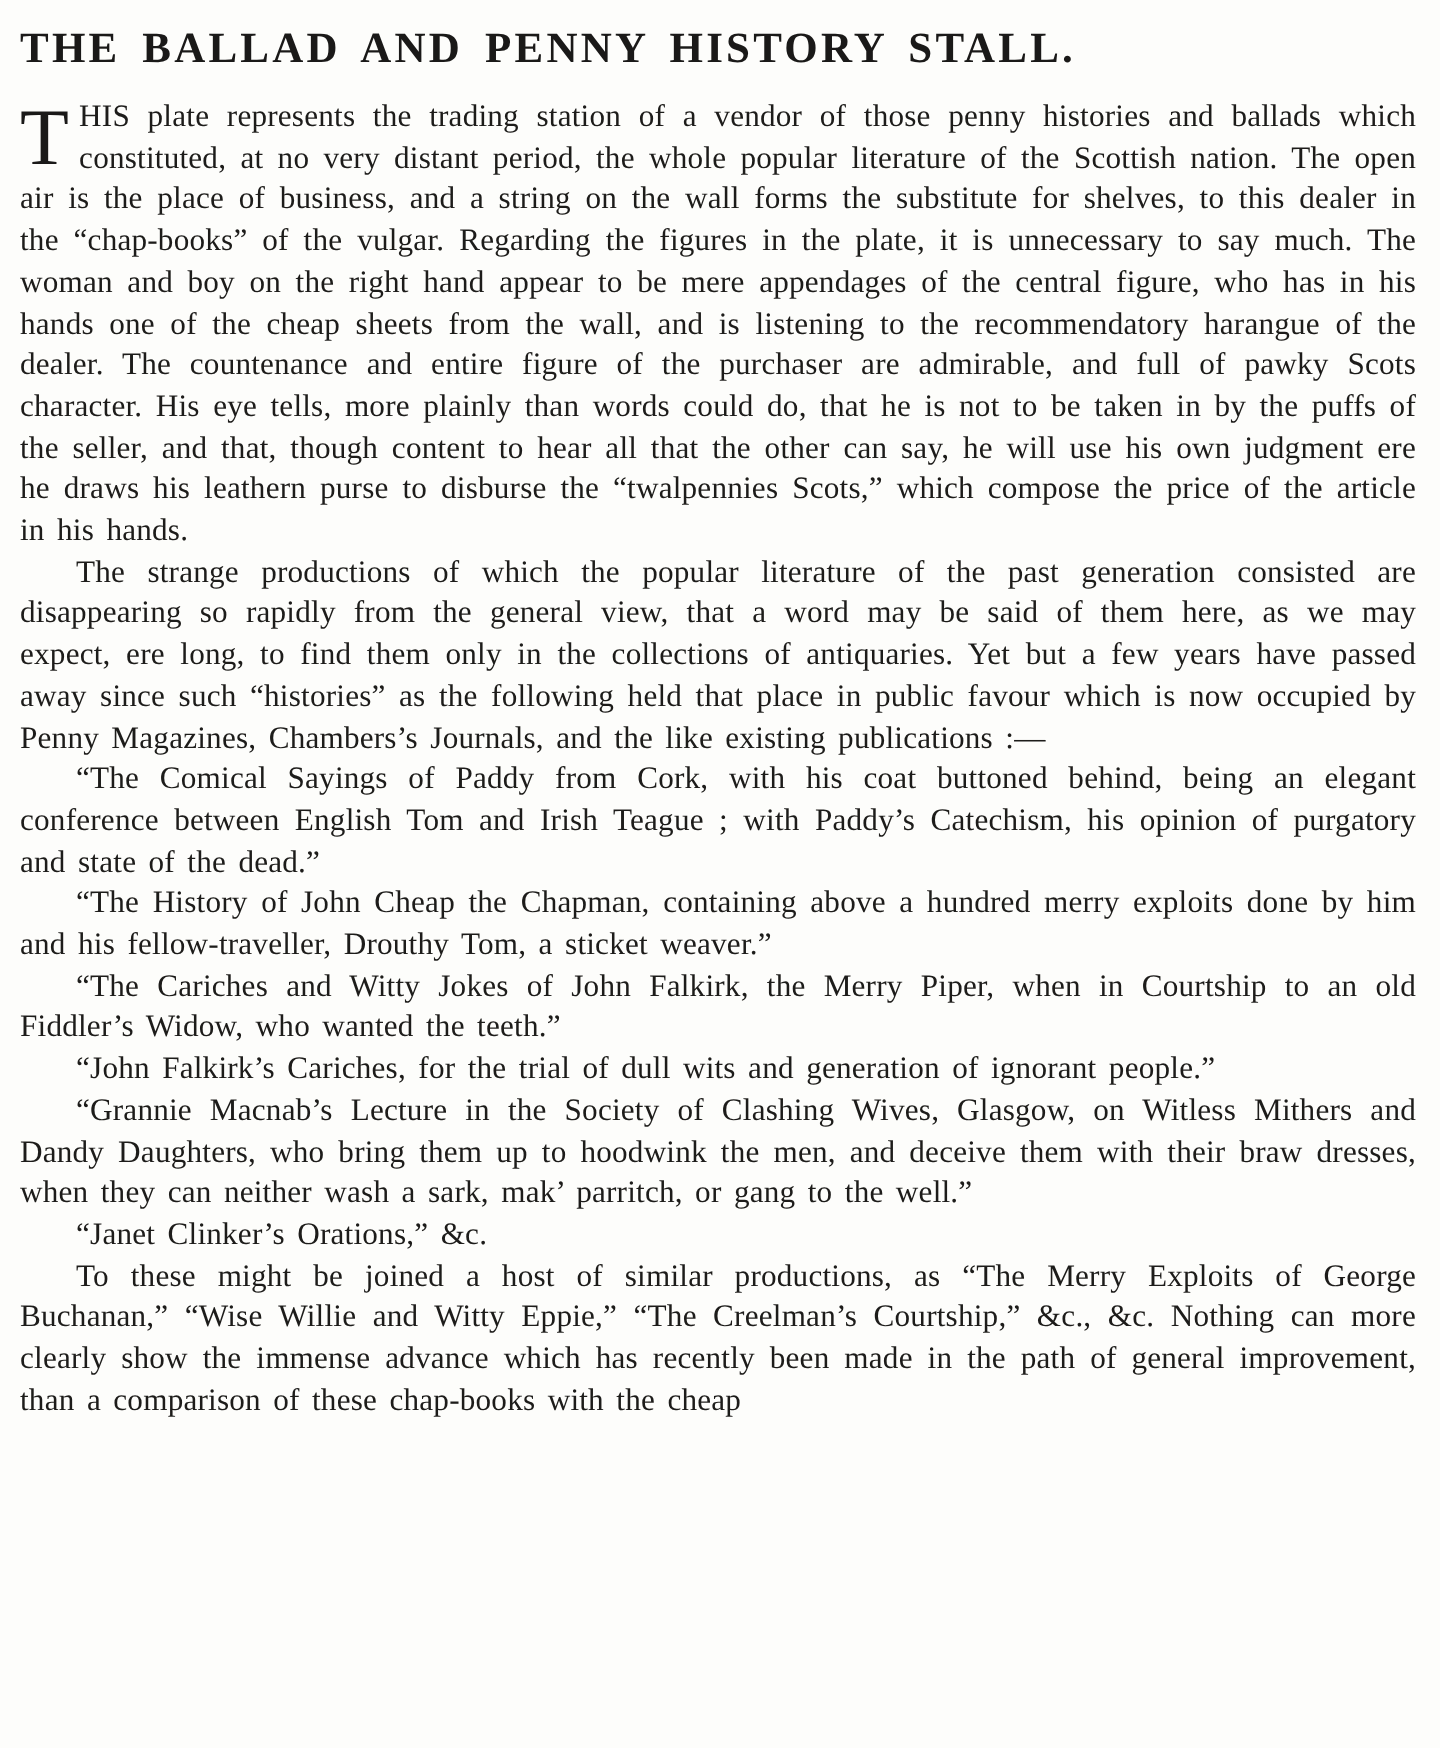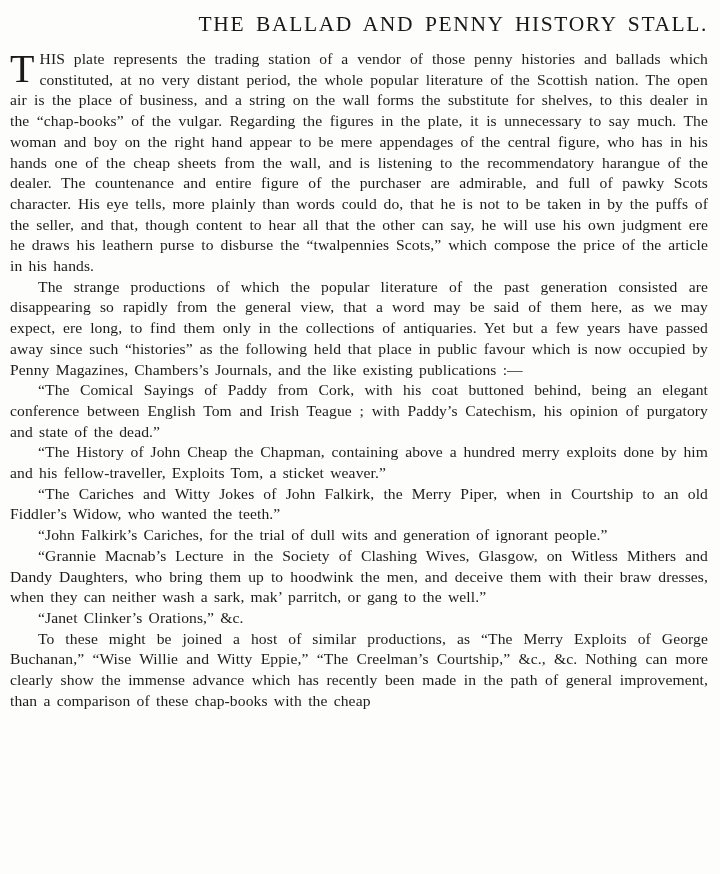--- a/index.html
+++ b/index.html
@@ -12,22 +12,22 @@
     height: 874px;
     box-sizing: border-box;
     background: #fdfdfb;
     color: #1d1c1a;
     font-family: "Liberation Serif", "DejaVu Serif", serif;
     padding: 8px 12px 0 10px;
     overflow: hidden;
   }
   .page-title {
     font-size: 21.5px;
-    font-weight: normal;
-    text-align: right;
+    font-weight: bold;
+    text-align: left;
     letter-spacing: 1.6px;
     word-spacing: 4px;
     margin: 4px 0 12px 0;
     color: #1a1918;
   }
   .body-text p {
     margin: 0;
     font-size: 15.6px;
     line-height: 20.7px;
     text-align: justify;
@@ -49,20 +49,20 @@
 </head>
 <body>
 
 <div class="page">
   <h1 class="page-title">THE BALLAD AND PENNY HISTORY STALL.</h1>
 
   <div class="body-text">
     <p class="first"><span class="dropcap">T</span><span>HIS plate represents the trading station of a vendor of those penny histories and ballads which constituted, at no very distant period, the whole popular literature of the Scottish nation.  The open air is the place of business, and a string on the wall forms the substitute for shelves, to this dealer in the “chap-books” of the vulgar.  Regarding the figures in the plate, it is unnecessary to say much.  The woman and boy on the right hand appear to be mere appendages of the central figure, who has in his hands one of the cheap sheets from the wall, and is listening to the recommendatory harangue of the dealer.  The countenance and entire figure of the purchaser are admirable, and full of pawky Scots character.  His eye tells, more plainly than words could do, that he is not to be taken in by the puffs of the seller, and that, though content to hear all that the other can say, he will use his own judgment ere he draws his leathern purse to disburse the “twalpennies Scots,” which compose the price of the article in his hands.</span></p>
     <p>The strange productions of which the popular literature of the past generation consisted are disappearing so rapidly from the general view, that a word may be said of them here, as we may expect, ere long, to find them only in the collections of antiquaries.  Yet but a few years have passed away since such “histories” as the following held that place in public favour which is now occupied by Penny Magazines, Chambers’s Journals, and the like existing publications :—</p>
     <p>“The Comical Sayings of Paddy from Cork, with his coat buttoned behind, being an elegant conference between English Tom and Irish Teague ; with Paddy’s Catechism, his opinion of purgatory and state of the dead.”</p>
-    <p>“The History of John Cheap the Chapman, containing above a hundred merry exploits done by him and his fellow-traveller, Exploits Tom, a sticket weaver.”</p>
+    <p>“The History of John Cheap the Chapman, containing above a hundred merry exploits done by him and his fellow-traveller, Drouthy Tom, a sticket weaver.”</p>
     <p>“The Cariches and Witty Jokes of John Falkirk, the Merry Piper, when in Courtship to an old Fiddler’s Widow, who wanted the teeth.”</p>
     <p>“John Falkirk’s Cariches, for the trial of dull wits and generation of ignorant people.”</p>
     <p>“Grannie Macnab’s Lecture in the Society of Clashing Wives, Glasgow, on Witless Mithers and Dandy Daughters, who bring them up to hoodwink the men, and deceive them with their braw dresses, when they can neither wash a sark, mak’ parritch, or gang to the well.”</p>
     <p>“Janet Clinker’s Orations,” &amp;c.</p>
     <p>To these might be joined a host of similar productions, as “The Merry Exploits of George Buchanan,” “Wise Willie and Witty Eppie,” “The Creelman’s Courtship,” &amp;c., &amp;c.  Nothing can more clearly show the immense advance which has recently been made in the path of general improvement, than a comparison of these chap-books with the cheap</p>
   </div>
 </div>
 
 </body></html>

